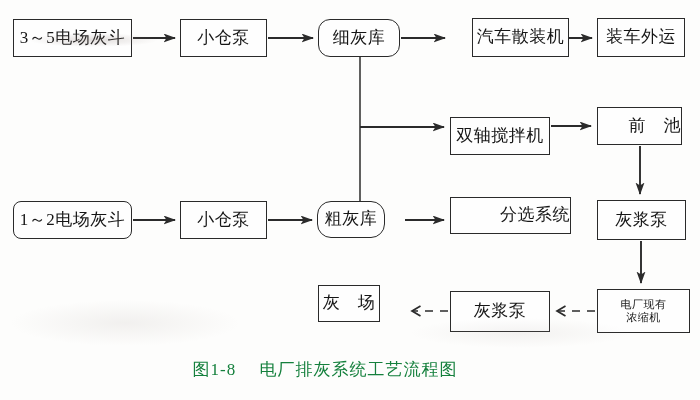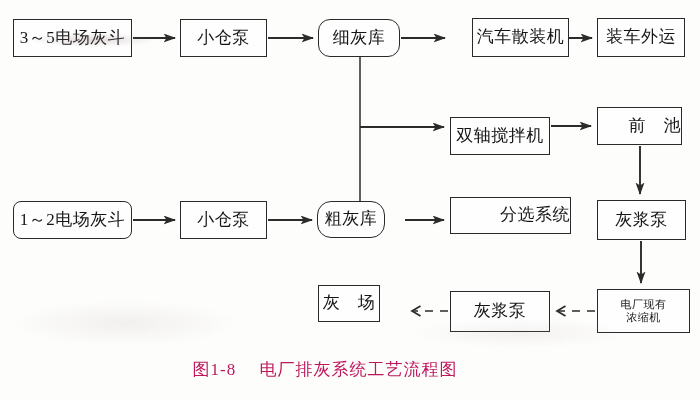--- a/index.html
+++ b/index.html
@@ -36,21 +36,21 @@
   .n-i{left:180px;top:201px;width:87px; height:38px;}
   .n-j{left:317px;top:201px;width:68px; height:37px;border-radius:14px;}
   .n-k{left:450px;top:197px;width:121px;height:37px;justify-content:flex-end;}
   .n-l{left:597px;top:200px;width:89px; height:40px;}
   
   .n-m{left:318px;top:285px;width:62px; height:37px;}
   .n-n{left:450px;top:291px;width:100px;height:41px;}
   .n-o{left:597px;top:289px;width:93px; height:44px;font-size:11px;}
   .caption{
     position:absolute;left:125px;top:358px;width:400px;
-    text-align:center;font-size:17px;color:#be185d;
+    text-align:center;font-size:17px;color:#15803d;
     letter-spacing:1px;white-space:pre;
   }
   
   .smudge{position:absolute;pointer-events:none;border-radius:50%;}
   .sm1{left:28px;top:33px;width:130px;height:14px;
        background:radial-gradient(closest-side,rgba(150,135,130,0.28),rgba(150,135,130,0));}
   .sm2{left:10px;top:300px;width:230px;height:46px;
        background:radial-gradient(closest-side,rgba(170,160,155,0.14),rgba(170,160,155,0));}
   .sm3{left:410px;top:318px;width:220px;height:30px;
        background:radial-gradient(closest-side,rgba(170,160,155,0.12),rgba(170,160,155,0));}

